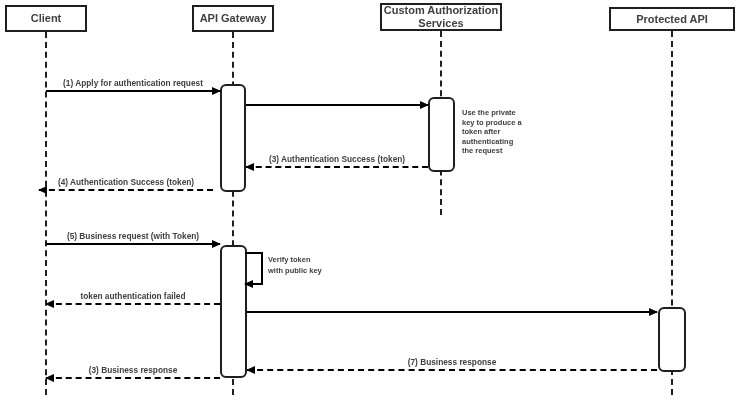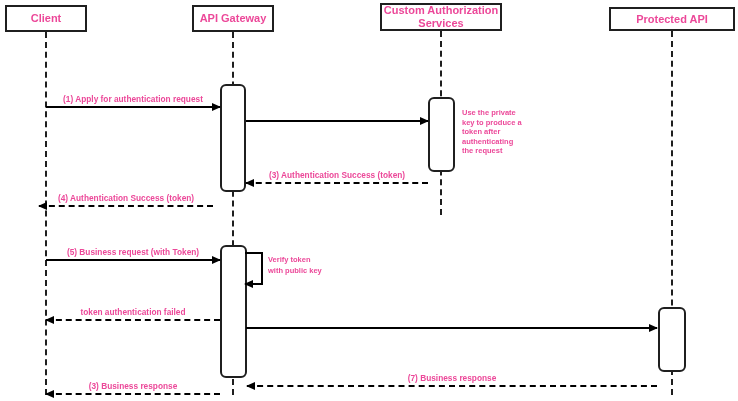--- a/index.html
+++ b/index.html
@@ -1,34 +1,34 @@
 <!DOCTYPE html>
 <html><head>
 <meta charset="utf-8">
 <style>
   html,body { margin:0; padding:0; background:#ffffff; }
   .canvas {
     position:relative; width:738px; height:401px; background:#ffffff;
-    font-family:"Liberation Sans", sans-serif; overflow:hidden; color:#ec4899;
+    font-family:"Liberation Sans", sans-serif; overflow:hidden; color:#404040;
   }
   
   .actor {
     position:absolute; box-sizing:border-box; border:2px solid #1f1f1f; background:#ffffff;
     display:flex; align-items:center; justify-content:center; text-align:center;
     font-weight:bold; font-size:11px; line-height:1.15; z-index:4;
   }
   
   .lifeline { position:absolute; width:0; border-left:2px dashed #1f1f1f; z-index:1; }
   
   .bar {
     position:absolute; box-sizing:border-box; background:#ffffff;
     border:2px solid #1f1f1f; border-radius:6px; z-index:2;
   }
   
-  .msg { position:absolute; height:16px; z-index:3;margin-top:16px; }
+  .msg { position:absolute; height:16px; z-index:3; }
   .msg .lbl {
     position:absolute; left:0; right:0; bottom:4px; text-align:center;
     font-size:8.3px; font-weight:bold; white-space:nowrap;
   }
   .msg .line { position:absolute; left:0; right:0; bottom:0; height:0; border-top:2px solid #000; }
   .msg.dashed .line { border-top-style:dashed; }
   .head { position:absolute; bottom:-3px; width:0; height:0;
           border-top:4px solid transparent; border-bottom:4px solid transparent; }
   .head.r { right:-1px; border-left:9px solid #000; }
   .head.l { left:-1px;  border-right:9px solid #000; }

